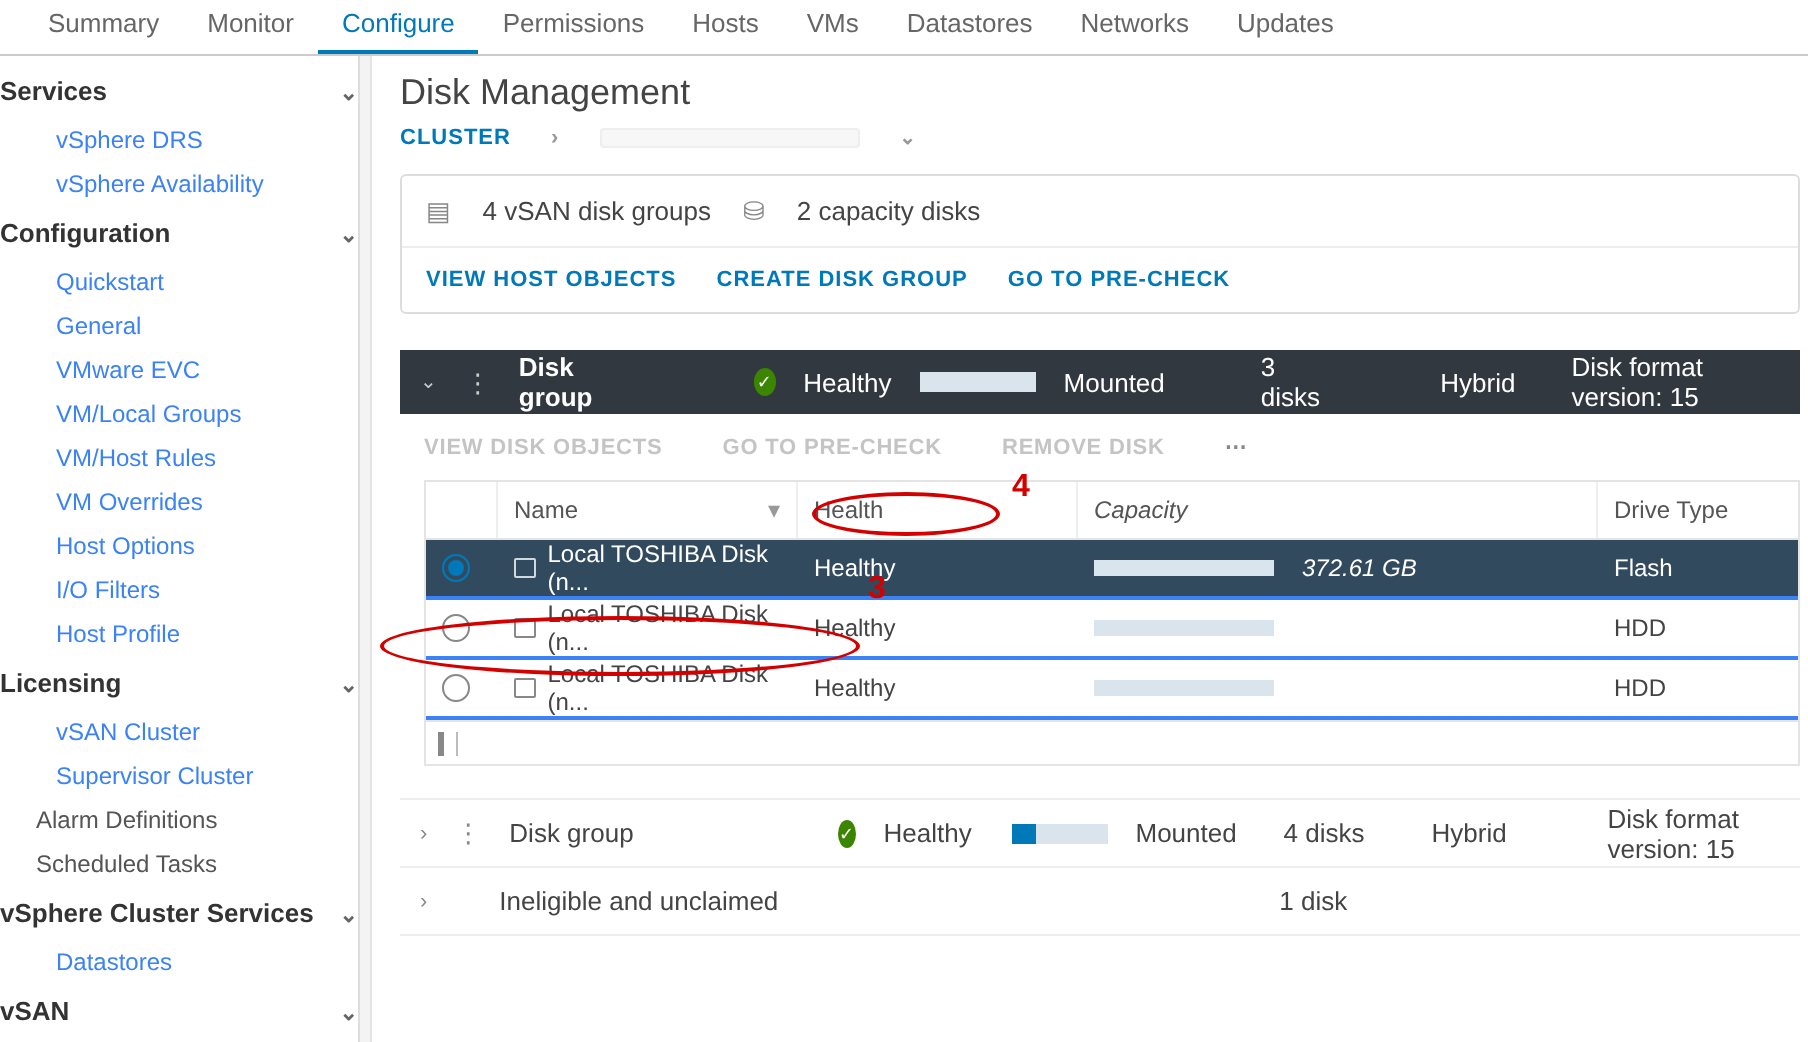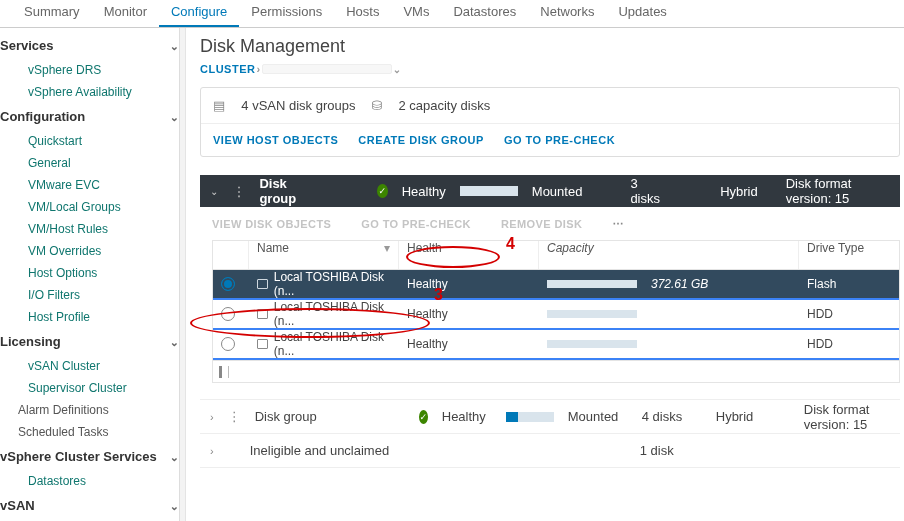--- a/index.html
+++ b/index.html
@@ -9,25 +9,25 @@
 .top-tab { padding: 6px 12px; font-size: 13px; color: #666; cursor: pointer; border-bottom: 2px solid transparent; }
 .top-tab.active { color: #0079b8; border-bottom-color: #0079b8; }
 
 .layout { display: flex; height: calc(100% - 28px); }
 .sidebar { width: 180px; border-right: 1px solid #ddd; overflow-y: auto; font-size: 12px; padding-top: 4px; }
 .scroll-gutter { width: 6px; background: #f3f3f3; border-right: 1px solid #e4e4e4; }
 .main { flex: 1; overflow: auto; padding: 8px 0 8px 14px; position: relative; }
 
 .section-head { display: flex; justify-content: space-between; align-items: flex-end; padding: 6px 0; font-weight: 600; color: #333; font-size: 13px; cursor: pointer; }
 .section-head .chev { font-size: 11px; color: #666; }
-.nav-item { padding: 4px 12px 4px 28px; color: #0f766e; cursor: pointer; font-size: 12px; }
+.nav-item { padding: 4px 12px 4px 28px; color: #3b82f6; cursor: pointer; font-size: 12px; }
 .nav-item.level1 { padding-left: 18px; color: #555; }
 
 .page-title { font-size: 18px; color: #444; margin-bottom: 6px; }
-.breadcrumb { display: flex; align-items: center; gap: 1px; font-size: 11px; letter-spacing: 0.5px; margin-bottom: 12px; color: #0079b8; font-weight: 600; text-transform: uppercase; }
+.breadcrumb { display: flex; align-items: center; gap: 20px; font-size: 11px; letter-spacing: 0.5px; margin-bottom: 12px; color: #0079b8; font-weight: 600; text-transform: uppercase; }
 .breadcrumb .chev { color: #999; }
 .breadcrumb-blur { width: 130px; height: 10px; background: #f7f7f7; border: 1px solid #eee; border-radius: 2px; }
 .breadcrumb .dd { color: #999; font-size: 10px; }
 
 .info-card { border: 1px solid #ddd; border-radius: 3px; margin-right: 4px; }
 .info-top { padding: 10px 12px; display: flex; gap: 16px; align-items: center; color: #444; font-size: 13px; border-bottom: 1px solid #eee; }
 .info-top .ico { color: #888; }
 .info-actions { padding: 10px 12px; display: flex; gap: 20px; }
 .link-btn { font-size: 11px; letter-spacing: 0.5px; color: #0079b8; font-weight: 600; text-transform: uppercase; cursor: pointer; }
 
@@ -36,21 +36,21 @@
 .dark-band .dots { color: #ccc; cursor: pointer; }
 .status-dot { width: 14px; height: 14px; border-radius: 50%; background: #3c8500; display: inline-flex; align-items: center; justify-content: center; color: #fff; font-size: 9px; }
 .progress-band { width: 74px; height: 10px; background: #d9e4ec; }
 .progress-band .fill { height: 100%; background: #0079b8; }
 
 .panel-actions { display: flex; gap: 30px; padding: 10px 12px; align-items: center; font-size: 11px; letter-spacing: 0.4px; font-weight: 600; color: #c4c4c4; text-transform: uppercase; position: relative; }
 .panel-actions .dots-h { color: #888; cursor: pointer; }
 
 .table-wrap { margin: 0 4px 0 12px; border: 1px solid #e4e4e4; border-top: none; }
 .th-row { display: flex; align-items: center; height: 30px; border-top: 1px solid #e4e4e4; border-bottom: 1px solid #e4e4e4; font-size: 12px; color: #555; }
-.th-cell { padding: 0 8px; border-right: 1px solid #eee; height: 100%; display: flex; align-items: flex-start; gap: 4px; }
+.th-cell { padding: 0 8px; border-right: 1px solid #eee; height: 100%; display: flex; align-items: center; gap: 4px; }
 .col-sel { width: 36px; }
 .col-name { flex: 0 0 150px; }
 .col-health { flex: 0 0 140px; }
 .col-cap { flex: 1; font-style: italic; }
 .col-drive { flex: 0 0 100px; }
 .tr-row { display: flex; align-items: center; height: 30px; font-size: 12px; color: #444; border-bottom: 2px solid #3b82f6; }
 .tr-row .td { padding: 0 8px; display: flex; align-items: center; gap: 6px; }
 .tr-row.sel { background: #324a5e; color: #fff; }
 .radio { width: 14px; height: 14px; border: 1px solid #888; border-radius: 50%; display: inline-block; }
 .radio.on { background: #0079b8; border-color: #0079b8; box-shadow: inset 0 0 0 2px #324a5e; }

